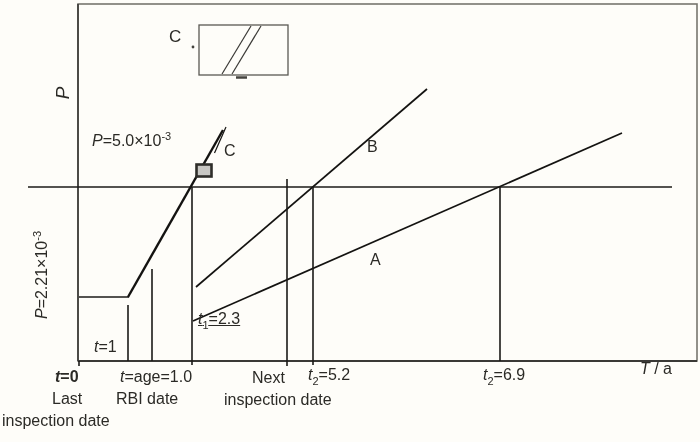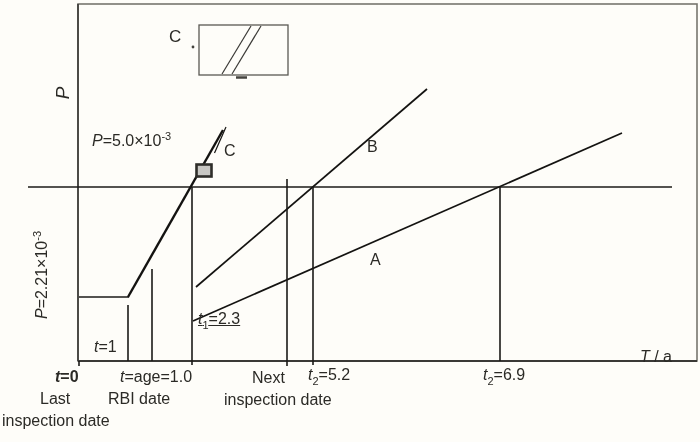--- a/index.html
+++ b/index.html
@@ -90,22 +90,22 @@
   </div>
   <div class="lbl" style="left:252px; top:369px;">
     <span>Next</span>
   </div>
   <div class="lbl" style="left:308px; top:366px;">
     <span class="it">t</span><span class="sub">2</span><span>=5.2</span>
   </div>
   <div class="lbl" style="left:483px; top:366px;">
     <span class="it">t</span><span class="sub">2</span><span>=6.9</span>
   </div>
-  <div class="lbl" style="left:640px; top:348px;">
+  <div class="lbl" style="left:640px; top:360px;">
     <span class="it">T</span><span> / a</span>
   </div>
 
-  <div class="lbl" style="left:40px; top:390px;"><span>Last</span></div>
-  <div class="lbl" style="left:108px; top:390px;"><span>RBI date</span></div>
+  <div class="lbl" style="left:52px; top:390px;"><span>Last</span></div>
+  <div class="lbl" style="left:116px; top:390px;"><span>RBI date</span></div>
   <div class="lbl" style="left:224px; top:391px;"><span>inspection date</span></div>
   <div class="lbl" style="left:2px; top:412px;"><span>inspection date</span></div>
 
 </div>
 
 </body></html>

